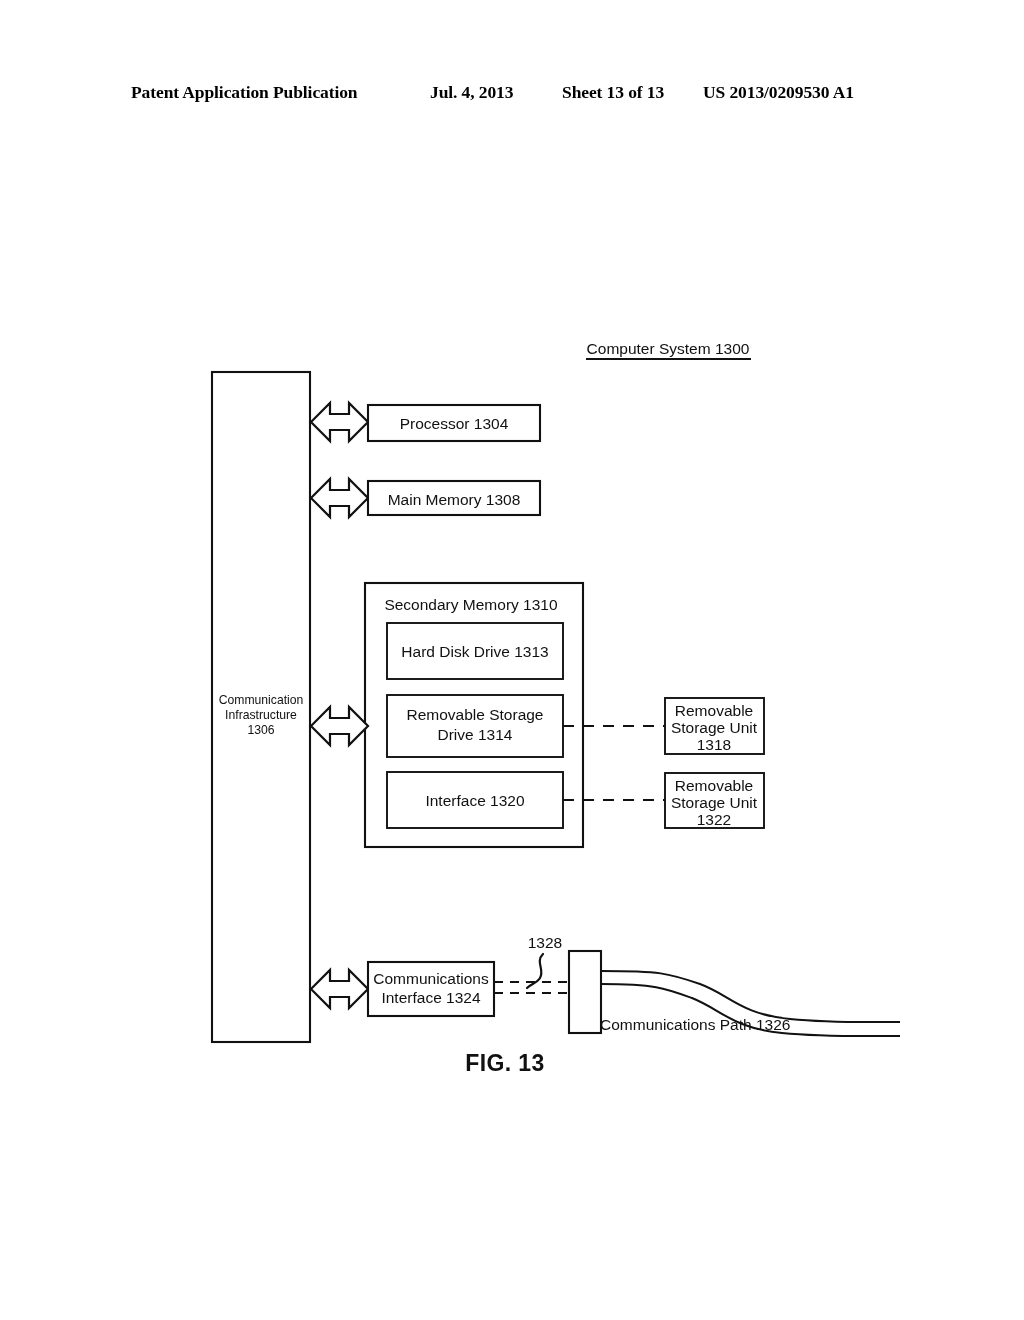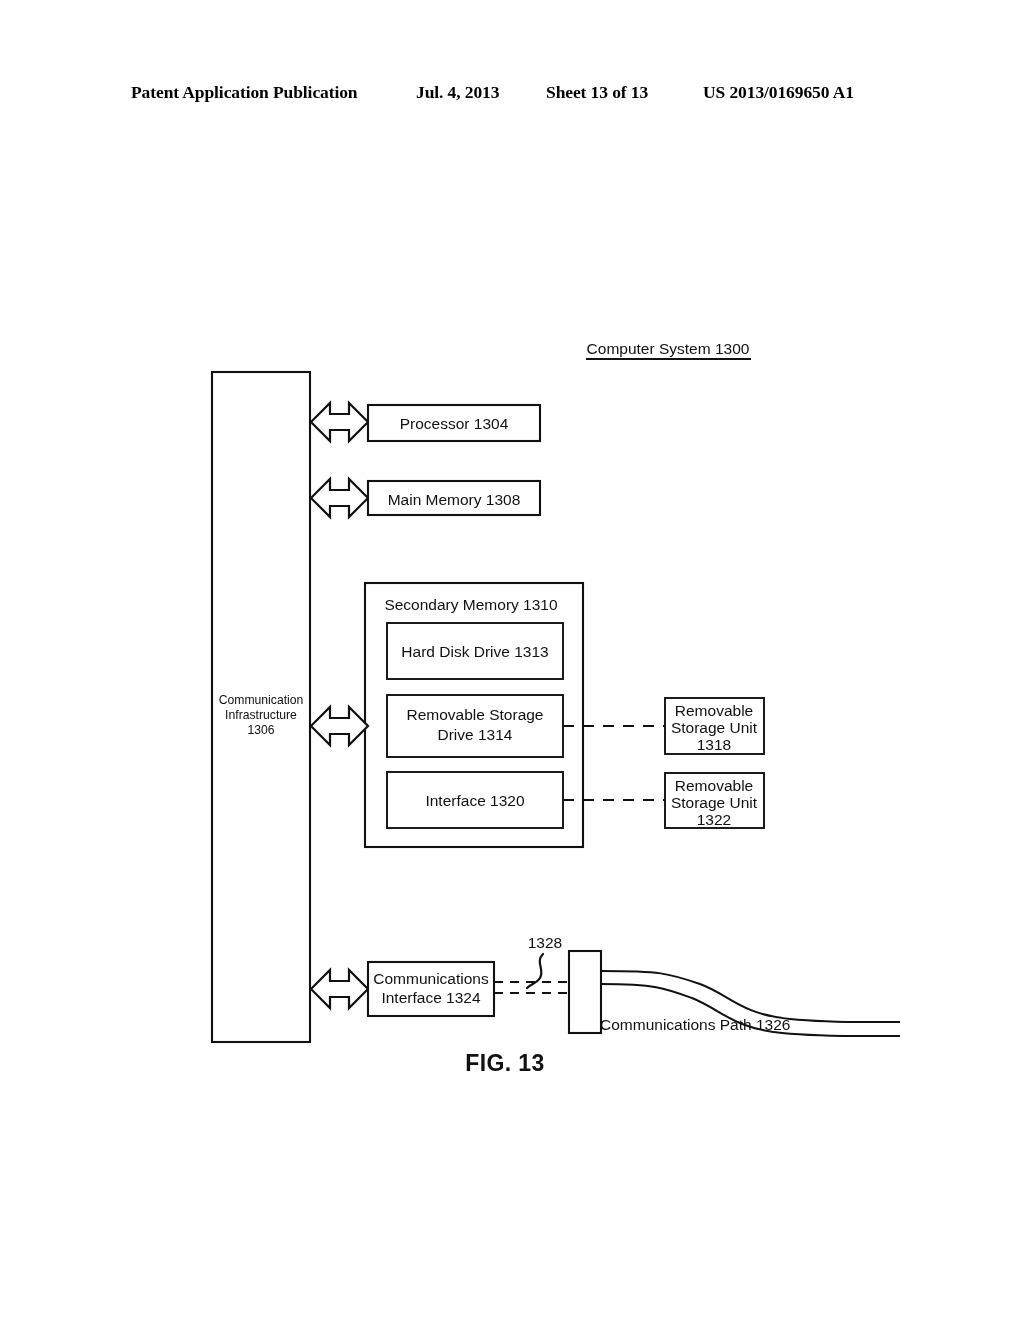--- a/index.html
+++ b/index.html
@@ -26,22 +26,22 @@
     height: 30px;
     display: flex;
     align-items: baseline;
     font-family: "Liberation Serif", serif;
     font-weight: bold;
     font-size: 17.5px;
     letter-spacing: -0.1px;
     white-space: nowrap;
   }
   .hdr-pub   { position: absolute; left: 131px; }
-  .hdr-date  { position: absolute; left: 416px; }
-  .hdr-sheet { position: absolute; left: 546px; }
+  .hdr-date  { position: absolute; left: 430px; }
+  .hdr-sheet { position: absolute; left: 562px; }
   .hdr-num   { position: absolute; left: 703px; }
 
   
   .figure-wrap {
     position: absolute;
     left: 0;
     top: 0;
     width: 1024px;
     height: 1320px;
     text-align: center;
@@ -114,21 +114,21 @@
   }
   .mid { text-anchor: middle; }
 </style>
 </head>
 <body>
 
 <div class="page-header">
   <span class="hdr-pub">Patent Application Publication</span>
   <span class="hdr-date">Jul. 4, 2013</span>
   <span class="hdr-sheet">Sheet 13 of 13</span>
-  <span class="hdr-num">US 2013/0169650 A1</span>
+  <span class="hdr-num">US 2013/0209530 A1</span>
 </div>
 
 <div class="figure-wrap">
 <svg class="diagram" viewBox="0 0 1024 1320" xmlns="http://www.w3.org/2000/svg">
 
   <text class="title mid" x="668" y="354">Computer System 1300</text>
   <line class="underline" x1="586" y1="359" x2="751" y2="359"></line>
 
   <rect class="boxfill" x="212" y="372" width="98" height="670"></rect>
   <text class="lbl-small mid" x="261" y="704">Communication</text>

